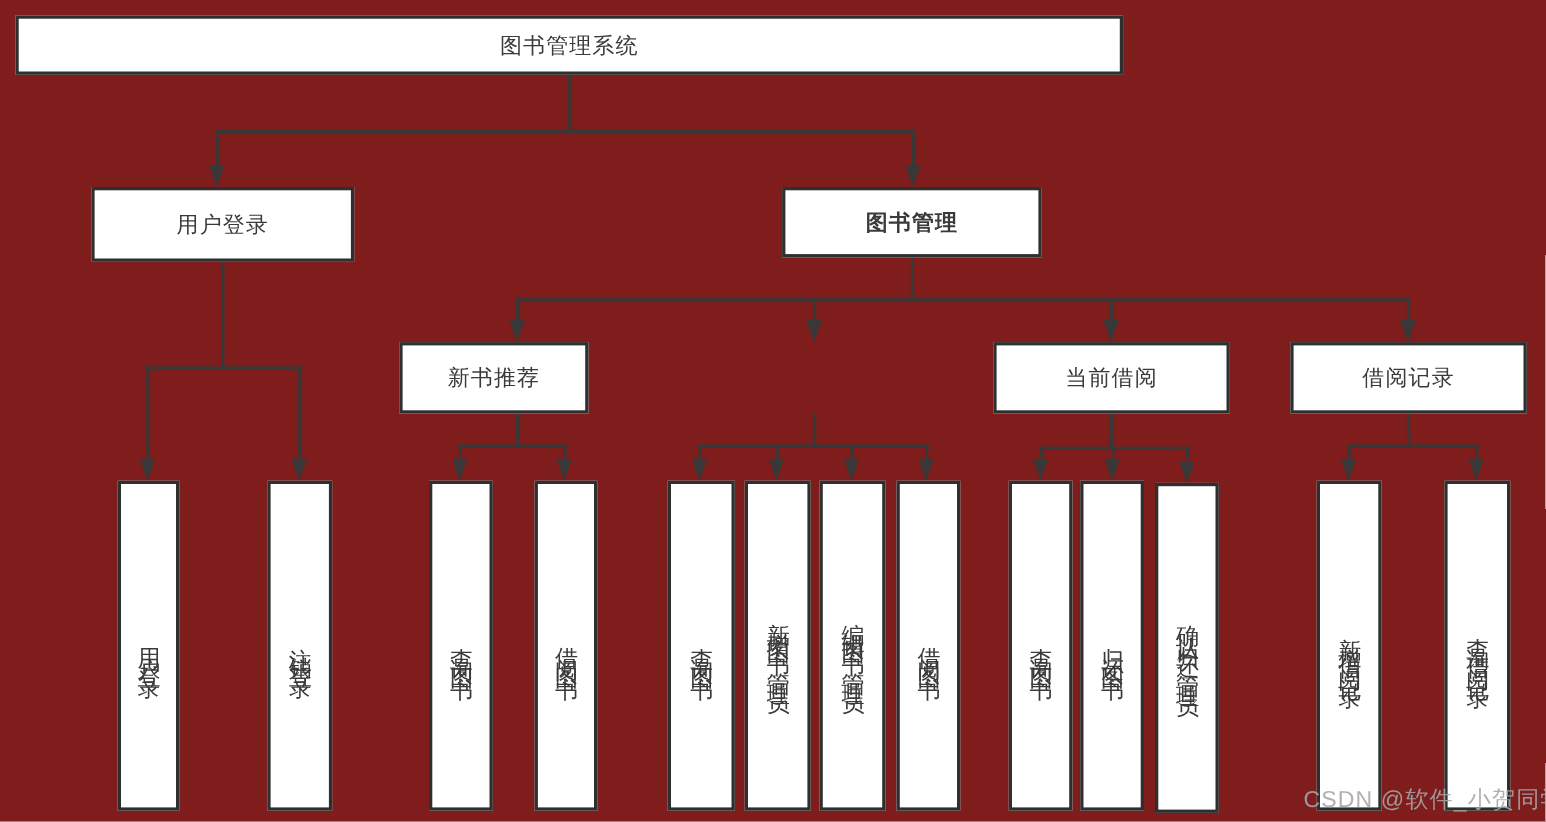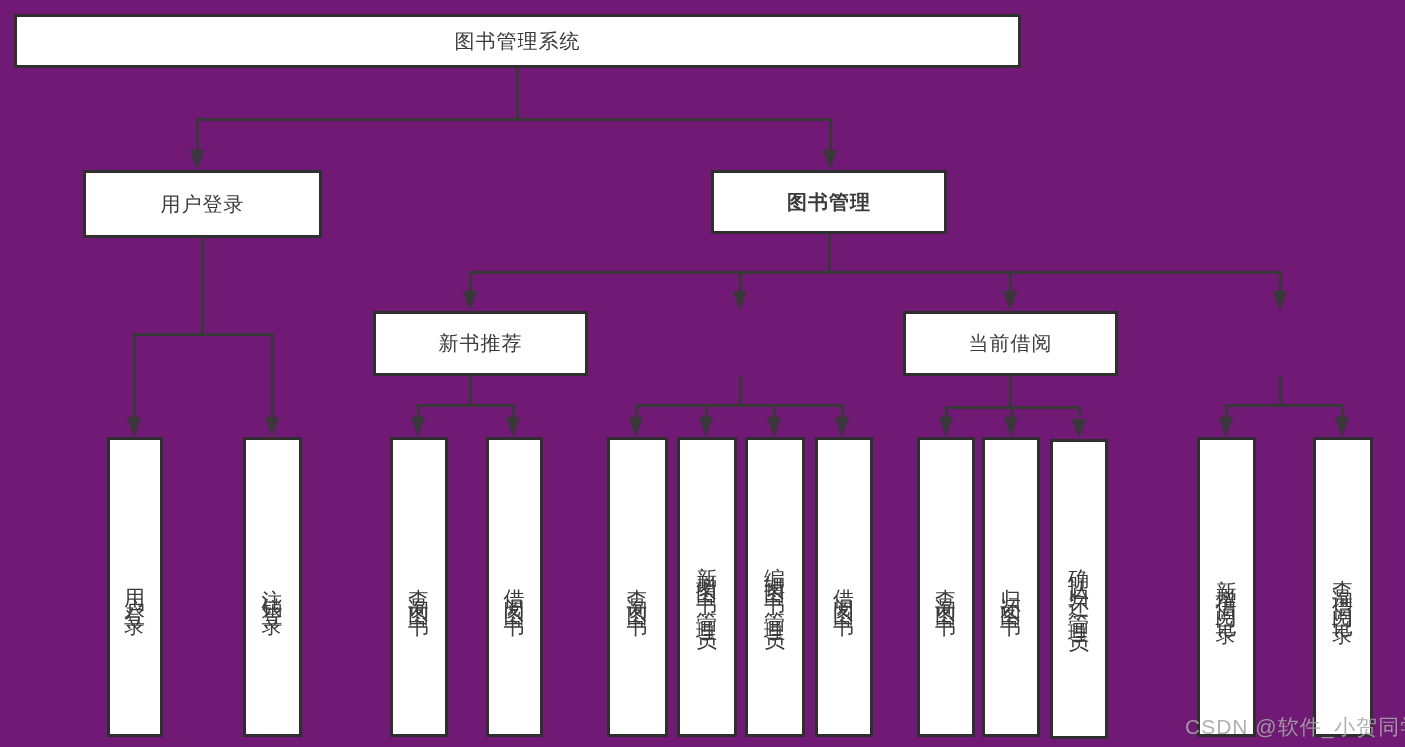--- a/index.html
+++ b/index.html
@@ -5,21 +5,21 @@
   html, body {
     margin: 0;
     padding: 0;
     background: #ffffff;
     font-family: "Liberation Sans", "DejaVu Sans", sans-serif;
   }
   .canvas {
     position: relative;
     width: 1405px;
     height: 747px;
-    background: #701a75;
+    background: #7f1d1d;
     overflow: hidden;
     color: #333333;
   }
   .node {
     position: absolute;
     box-sizing: border-box;
     background: #ffffff;
     border: 3px solid #2f2f2f;
     display: flex;
     align-items: center;
@@ -93,22 +93,23 @@
   <div class="hline" style="left:469px; top:271px; width:813px;"></div>
   <div class="vline" style="left:469px; top:271px; height:21px;"></div>
   <div class="arrow" style="left:463px; top:291px;"></div>
   <div class="vline" style="left:739px; top:271px; height:21px;"></div>
   <div class="arrow" style="left:733px; top:291px;"></div>
   <div class="vline" style="left:1009px; top:271px; height:21px;"></div>
   <div class="arrow" style="left:1003px; top:291px;"></div>
   <div class="vline" style="left:1279px; top:271px; height:21px;"></div>
   <div class="arrow" style="left:1273px; top:291px;"></div>
 
-  <div class="node" style="left:373px; top:311px; width:215px; height:65px;">新书推荐</div>
+  <div class="node" style="left:363px; top:311px; width:172px; height:65px;">新书推荐</div>
   <div class="node" style="left:903px; top:311px; width:215px; height:65px;">当前借阅</div>
+  <div class="node" style="left:1173px; top:311px; width:215px; height:65px;">借阅记录</div>
 
   <div class="vline" style="left:469px; top:376px; height:31px;"></div>
   <div class="hline" style="left:417px; top:404px; width:98px;"></div>
   <div class="vline" style="left:417px; top:404px; height:13px;"></div>
   <div class="arrow" style="left:411px; top:417px;"></div>
   <div class="vline" style="left:512px; top:404px; height:13px;"></div>
   <div class="arrow" style="left:506px; top:417px;"></div>
 
   <div class="vline" style="left:739px; top:376px; height:31px;"></div>
   <div class="hline" style="left:635px; top:404px; width:209px;"></div>

